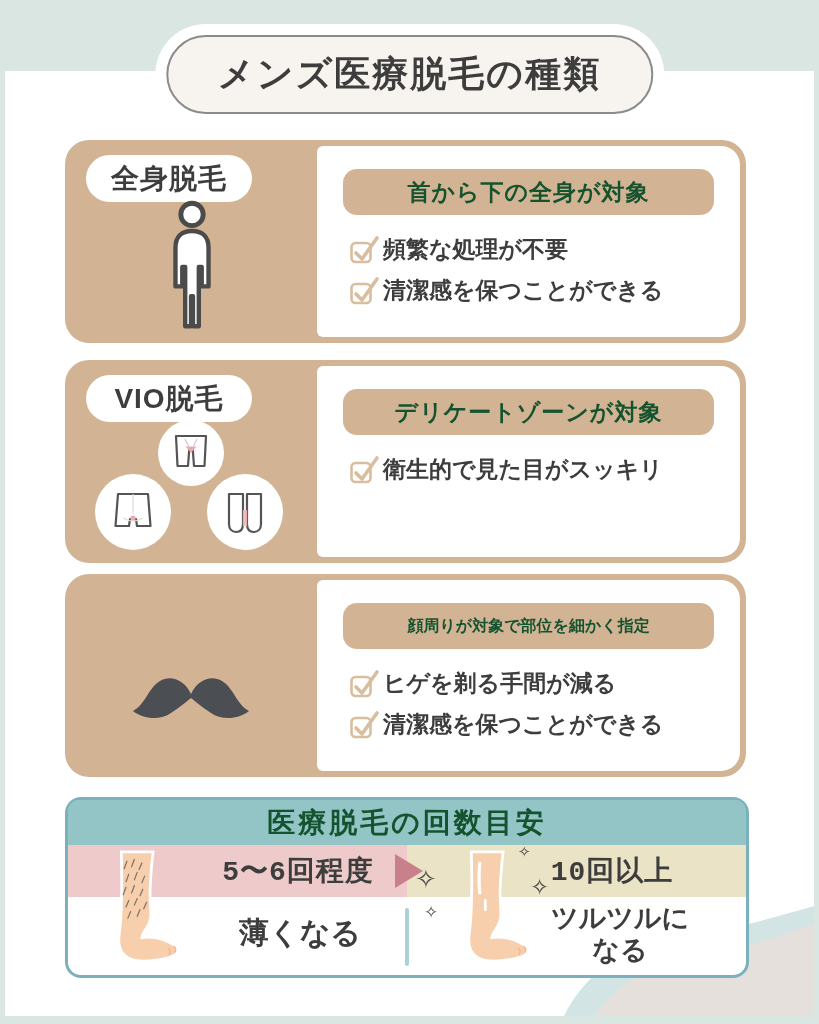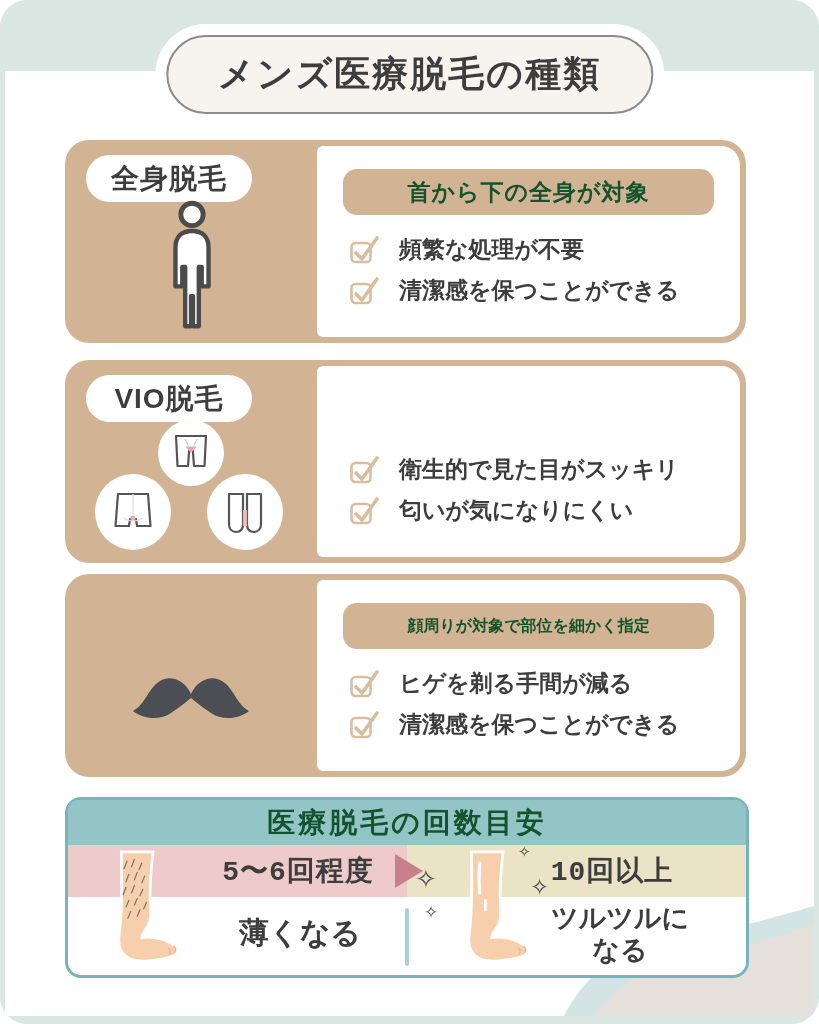--- a/index.html
+++ b/index.html
@@ -1,18 +1,18 @@
 <!DOCTYPE html>
 <html><head>
 <meta charset="utf-8">
 <style>
   * { margin:0; padding:0; box-sizing:border-box; }
   html,body { width:819px; height:1024px; }
   body { font-family:"Liberation Sans","DejaVu Sans",sans-serif; font-weight:bold; color:#3d3d3d; }
-  .stage { position:relative; width:819px; height:1024px; background:#d9e6e2; overflow:hidden;border-radius:27px; }
+  .stage { position:relative; width:819px; height:1024px; background:#d9e6e2; overflow:hidden; }
   .panel { position:absolute; left:5px; right:5px; top:71px; bottom:8px; background:#ffffff; }
 
   
   .title-halo { position:absolute; left:50%; top:-47px; transform:translateX(-50%);
     background:#ffffff; border-radius:60px; padding:11px; z-index:5; }
   .title-pill { border:2px solid #8b8b8b; border-radius:48px; background:#f7f3ee;
     padding:13px 50px; font-size:36px; letter-spacing:2px; white-space:nowrap; }
 
   
   .card { position:absolute; left:60px; width:681px; height:203px;
@@ -21,21 +21,21 @@
   .card-label { position:absolute; left:21px; top:15px; width:166px; height:47px;
     background:#ffffff; border-radius:26px; display:flex; align-items:center;
     justify-content:center; font-size:28px; letter-spacing:1px; }
   .card-white { position:absolute; left:252px; top:6px; right:6px; bottom:6px;
     background:#ffffff; border-radius:6px 19px 19px 6px; }
   .hdr-pill { position:absolute; left:26px; right:26px; top:23px; height:46px;
     background:#d2b495; border-radius:14px; display:flex; align-items:center;
     justify-content:center; font-size:23px; color:#14532d; letter-spacing:1px; }
   .hdr-pill.tight { font-size:16px; letter-spacing:0; }
   .check-row { position:absolute; left:32px; right:10px; height:34px;
-    display:flex; align-items:center; gap:19px; font-size:23px; }
+    display:flex; align-items:center; gap:3px; font-size:23px; }
   .row1 { top:86px; } .row2 { top:127px; }
   .check-row svg { flex:0 0 auto; }
 
   
   .person-icon { position:absolute; left:92px; top:60px; }
   .vio-wrap { position:absolute; left:0; top:0; width:252px; height:203px; }
   .vio-circle { position:absolute; background:#fff; border-radius:50%; }
   .mustache-icon { position:absolute; left:60px; top:98px; }
 
   
@@ -120,33 +120,27 @@
         </div>
         <div class="vio-circle" style="left:142px; top:114px; width:76px; height:76px;">
           <svg width="76" height="76" viewBox="0 0 76 76">
             <path d="M22 20 H36 V50 C36 56 33 58 29 58 C25 58 22 55 22 50 Z" fill="#ffffff" stroke="#555555" stroke-width="2.2" stroke-linejoin="round"></path>
             <path d="M40 20 H54 V50 C54 55 51 58 47 58 C43 58 40 56 40 50 Z" fill="#ffffff" stroke="#555555" stroke-width="2.2" stroke-linejoin="round"></path>
             <path d="M36.8 36 V52 M39.2 36 V52" stroke="#eba9ae" stroke-width="1.8"></path>
           </svg>
         </div>
       </div>
       <div class="card-white">
+        <div class="hdr-pill">デリケートゾーンが対象</div>
         <div class="check-row row1">
           <svg width="31" height="31" viewBox="0 0 31 31">
             <rect x="2.5" y="9" width="19" height="19" rx="4" fill="none" stroke="#d9bd9f" stroke-width="2.6"></rect>
             <path d="M7 19 L13 25 L28 4" fill="none" stroke="#d9bd9f" stroke-width="3.6" stroke-linecap="round" stroke-linejoin="round"></path>
           </svg>
           <span>衛生的で見た目がスッキリ</span>
-        </div>
-        <div class="check-row row2">
-          <svg width="31" height="31" viewBox="0 0 31 31">
-            <rect x="2.5" y="9" width="19" height="19" rx="4" fill="none" stroke="#d9bd9f" stroke-width="2.6"></rect>
-            <path d="M7 19 L13 25 L28 4" fill="none" stroke="#d9bd9f" stroke-width="3.6" stroke-linecap="round" stroke-linejoin="round"></path>
-          </svg>
-          <span>匂いが気になりにくい</span>
         </div>
       </div>
     </div>
 
     <div class="card card3">
       <svg class="mustache-icon" width="132" height="60" viewBox="0 0 132 60">
         <path d="M66 22 C59 7 45 3 35 9 C23 16 21 32 8 39 C19 48 36 48 46 41 C55 35 61 30 66 26 C71 30 77 35 86 41 C96 48 113 48 124 39 C111 32 109 16 97 9 C87 3 73 7 66 22 Z" fill="#4b4e53"></path>
       </svg>
       <div class="card-white">
         <div class="hdr-pill tight">顔周りが対象で部位を細かく指定</div>

